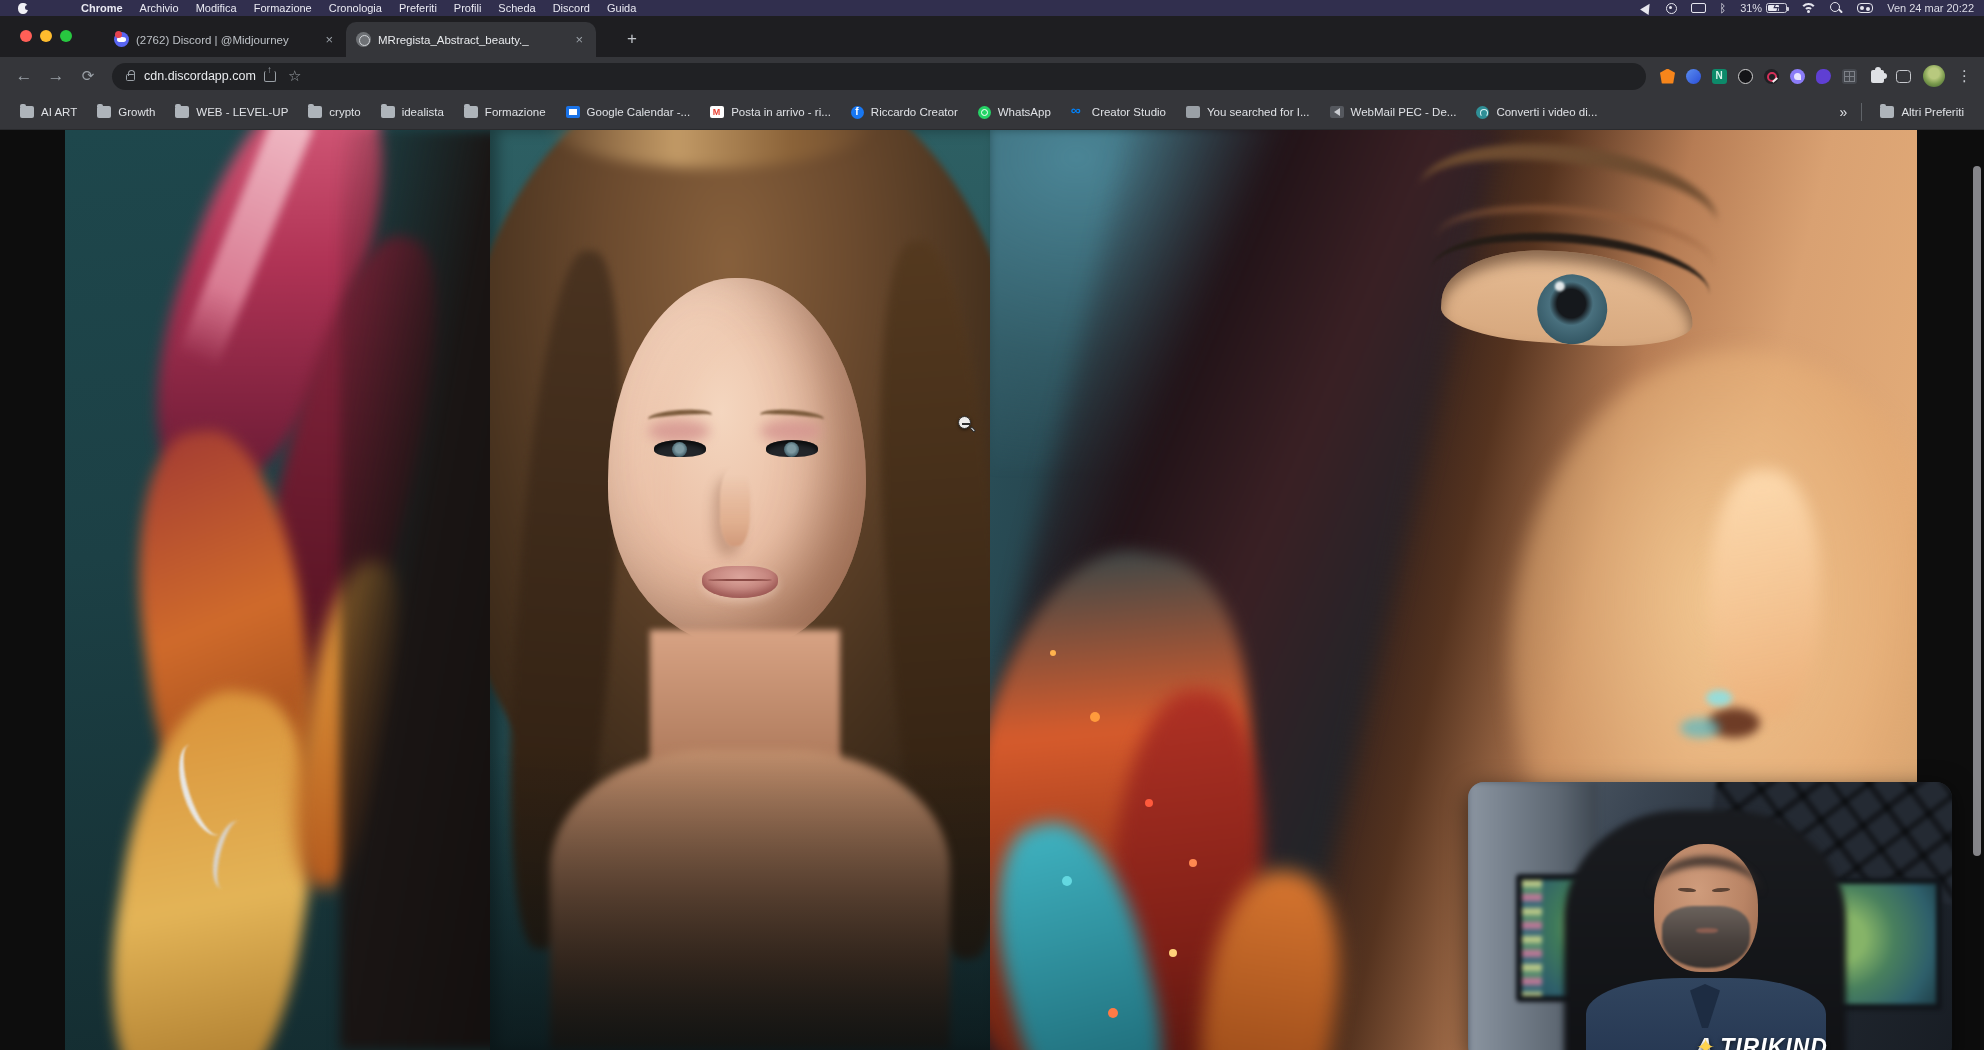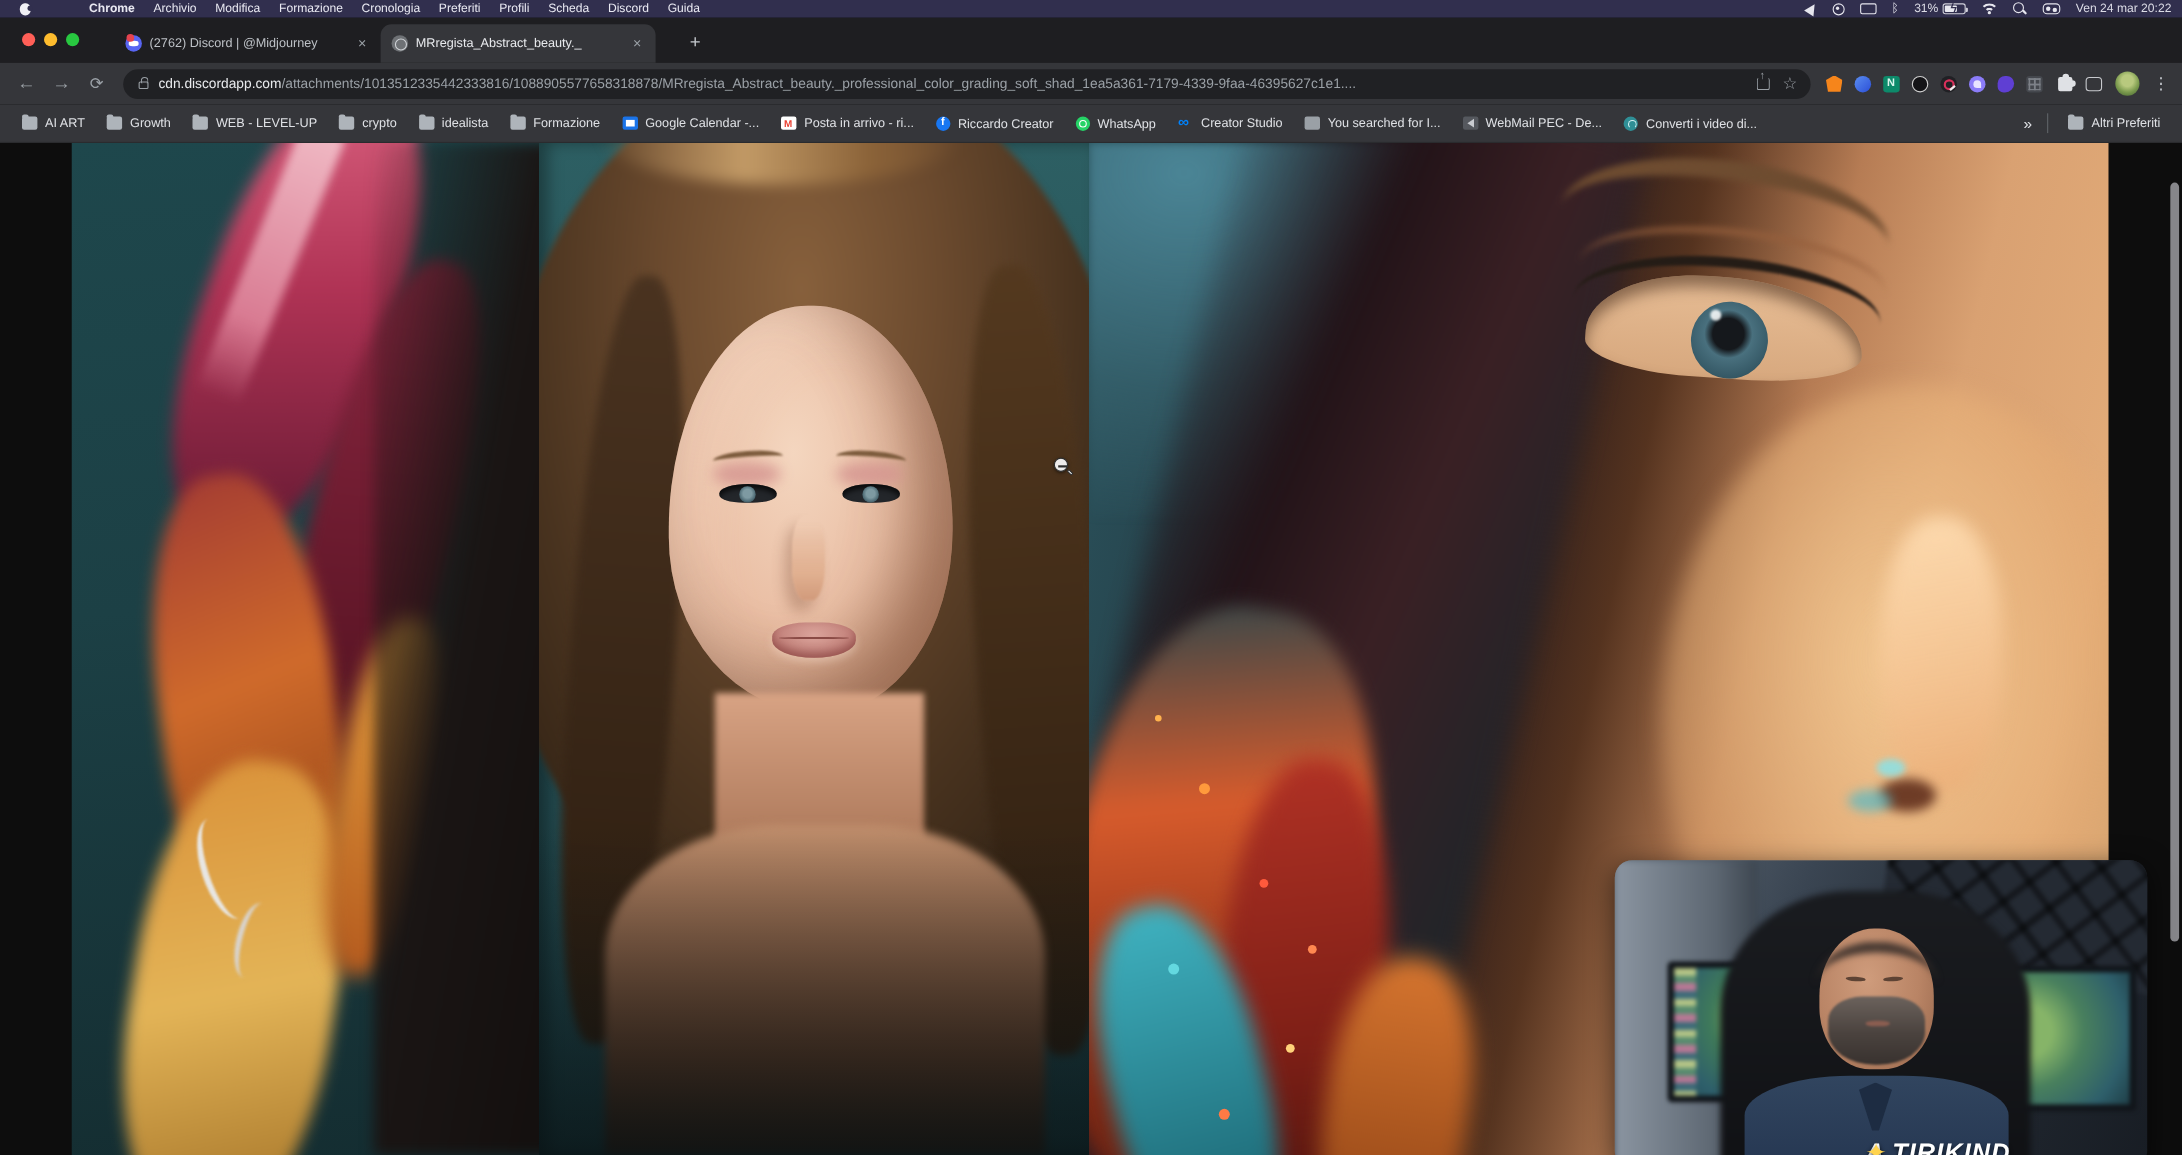--- a/index.html
+++ b/index.html
@@ -95,21 +95,21 @@
   .puzzle::after { content:""; position:absolute; right:-3px; top:3.5px; width:6px; height:6px; background:#dfe1e5; border-radius:50%; }
   .prof-sq { width:15px; height:13px; border:1.6px solid #c8cace; border-radius:3.5px; margin-left:8px; }
   .avatar { width:22px; height:22px; border-radius:50%; margin-left:8px;
     background:radial-gradient(circle at 50% 38%, #b8c97e 0 30%, #7a9a4d 60%, #3e5c2e 100%); }
   .kebab { color:#c3c7cc; font-size:15px; margin:0 2px 0 8px; }
 
   
   .bmbar { position:absolute; left:0; top:95px; width:100%; height:35px; background:#35363a;
     display:flex; align-items:center; padding:0 12px; gap:4px; font-size:11.5px; color:#dfe1e5; z-index:40;
     border-bottom:1px solid #2a2b2e; }
-  .bm { display:flex; align-items:flex-end; gap:7px; padding:4px 8px; border-radius:6px; white-space:nowrap; }
+  .bm { display:flex; align-items:center; gap:7px; padding:4px 8px; border-radius:6px; white-space:nowrap; }
   .bm-ic { width:14px; height:12px; flex:none; position:relative; }
   .bm-ic.folder { background:#aeb4ba; border-radius:2px; }
   .bm-ic.folder::before { content:""; position:absolute; left:0; top:-2.5px; width:6px; height:3px; background:#aeb4ba; border-radius:2px 2px 0 0; }
   .bm-ic.gcal { background:#1a73e8; border-radius:2px; }
   .bm-ic.gcal::before { content:""; position:absolute; inset:3px; background:#fff; }
   .bm-ic.gmail { background:#fff; border-radius:2px; }
   .bm-ic.gmail::before { content:"M"; position:absolute; left:2.5px; top:0.5px; font-size:9px; font-weight:bold; color:#ea4335; }
   .bm-ic.fb { background:#1877f2; border-radius:50%; width:13px; height:13px; }
   .bm-ic.fb::before { content:"f"; position:absolute; left:4.5px; top:0px; color:#fff; font-size:10px; font-weight:bold; }
   .bm-ic.wa { background:#25d366; border-radius:50%; width:13px; height:13px; }
@@ -341,21 +341,20 @@
     <span class="newtab">+</span>
   </div>
 
   <div class="toolbar">
     <span class="nav-btn">←</span>
     <span class="nav-btn">→</span>
     <span class="nav-btn reload">⟳</span>
     <div class="omnibox">
       <span class="lock"></span>
       <span class="url-host">cdn.discordapp.com</span>
-      <span class="url-path">/attachments/1013512335442333816/1088905577658318878/MRregista_Abstract_beauty._professional_color_grading_soft_shad_1ea5a361-7179-4339-9faa-46395627c1e1....</span>
       <span class="share-ic"></span>
       <span class="star">☆</span>
     </div>
     <div class="ext-row">
       <span class="ext mm"></span>
       <span class="ext blue"></span>
       <span class="ext greenN"></span>
       <span class="ext blk"></span>
       <span class="ext key"></span>
       <span class="ext pur1"></span>

